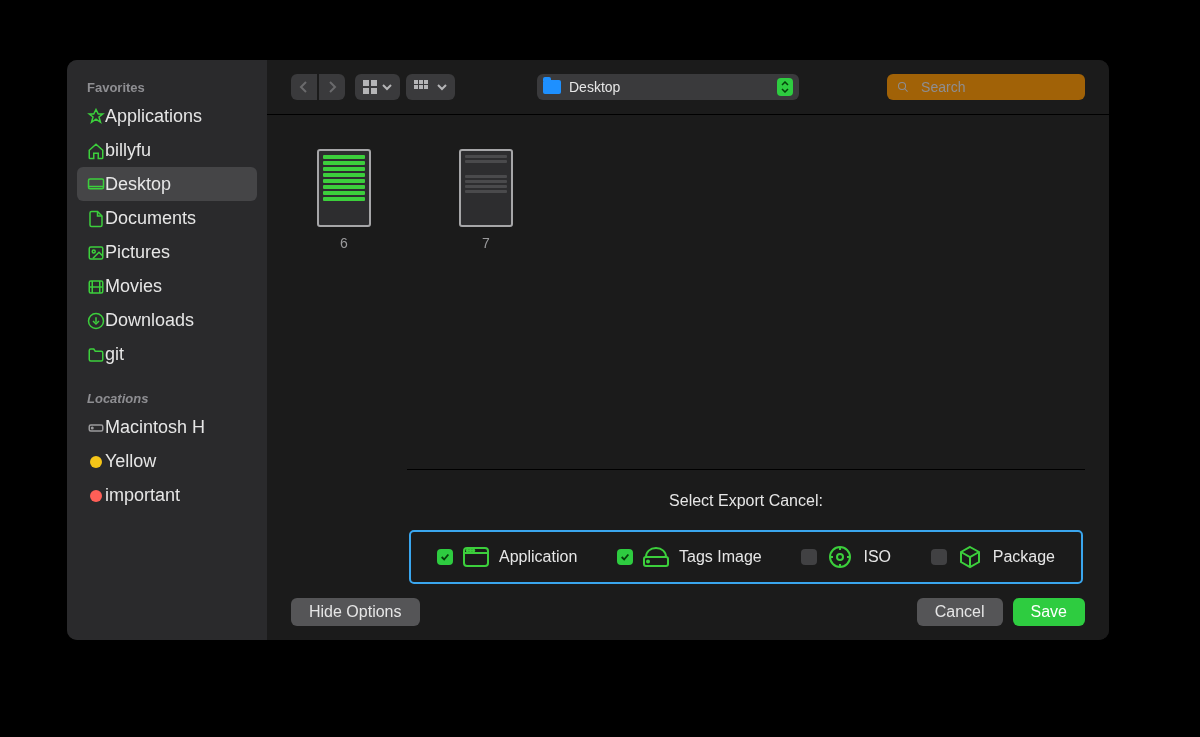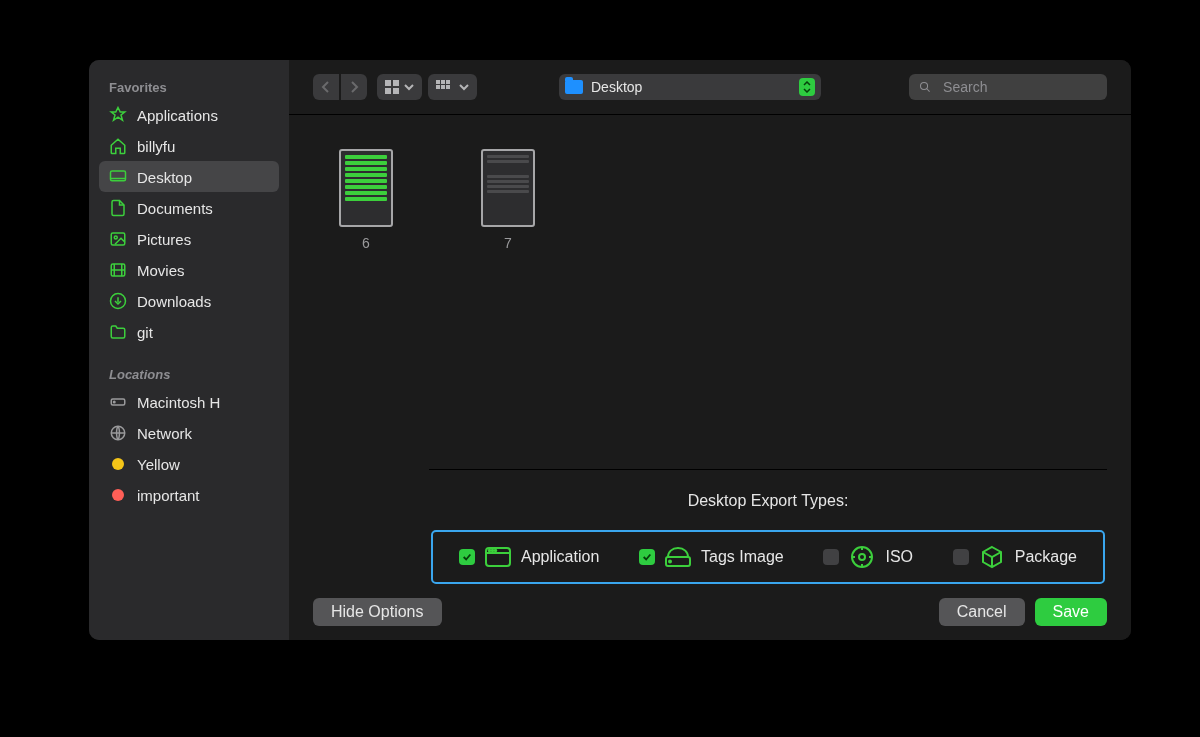--- a/index.html
+++ b/index.html
@@ -7,21 +7,21 @@
     background: #000;
     font-family: -apple-system, "Helvetica Neue", Arial, sans-serif;
     width: 1200px;
     height: 737px;
     overflow: hidden;
     color: #d9d9d9;
     font-size: 15px;
   }
   .window {
     position: absolute;
-    left: 89px;
+    left: 67px;
     top: 60px;
     width: 1042px;
     height: 580px;
     background: #1b1b1b;
     border-radius: 10px;
     display: flex;
     overflow: hidden;
     box-shadow: 0 20px 60px rgba(0,0,0,0.6);
   }
   
@@ -33,25 +33,24 @@
   }
   .section-label {
     color: #8e8e92;
     font-size: 13px;
     font-weight: 600;
     padding: 6px 10px 4px 10px;
   }
   .sb-item {
     display: flex;
     align-items: center;
-    gap: 10px;
     padding: 7px 10px 6px 10px;
     border-radius: 6px;
     color: #e6e6e6;
-    font-size: 15px;
+    font-size: 18px;
     cursor: default;
   }
   .sb-item.active {
     background: #454547;
   }
   .sb-item .ic {
     width: 18px;
     height: 18px;
     display: flex;
     align-items: center;
@@ -116,21 +115,21 @@
   .path-text { color: #e6e6e6; font-size: 14px; flex:1;}
   .stepper {
     width: 16px; height: 18px;
     background: #2ecc40; border-radius: 4px;
     display:flex; flex-direction:column; align-items:center; justify-content:center;
   }
   .stepper svg{display:block;}
   .spacer { flex:1; }
   .search {
     width: 198px; height: 26px;
-    background: #404040;
+    background: #a16207;
     border-radius: 6px;
     display:flex; align-items:center; gap:12px;
     padding: 0 10px;
     color: #8e8e92;
   }
   .search input{
      background:transparent;border:none;outline:none;color:#e6e6e6;font-size:14px;width:100%;
   }
   .search input::placeholder{color:#8e8e92;}
   
@@ -299,29 +298,20 @@
     <div class="sb-item">
       <span class="ic" style="color:#9a9a9c">
         <svg width="18" height="18" viewBox="0 0 24 24" fill="none" stroke="currentColor" stroke-width="2">
             <rect x="3" y="8" width="18" height="8" rx="2"></rect>
             <circle cx="7" cy="12" r="1" fill="currentColor"></circle>
           </svg>
       </span>
       <span>Macintosh H</span>
     </div>
 
-    <div class="sb-item">
-      <span class="ic" style="color:#9a9a9c">
-        <svg width="18" height="18" viewBox="0 0 24 24" fill="none" stroke="currentColor" stroke-width="2">
-            <circle cx="12" cy="12" r="9"></circle>
-            <path d="M3 12h18M12 3c2.5 3 2.5 15 0 18M12 3c-2.5 3-2.5 15 0 18"></path>
-          </svg>
-      </span>
-      <span>Network</span>
-    </div>
 
 
     <div class="sb-item">
       <span class="ic">
           <span class="tag-dot" style="background:#f5c518"></span>
         </span>
       <span>Yellow</span>
     </div>
 
     <div class="sb-item">
@@ -422,21 +412,21 @@
             <div class="row"></div>
             <div class="row"></div>
             <div class="row"></div>
             <div class="row"></div>
         </div>
         <div class="fname">7</div>
       </div>
     </div>
 
     <div class="options-area">
-      <div class="opt-title">Desktop Export Types:</div>
+      <div class="opt-title">Select Export Cancel:</div>
       <div class="export-box">
 
         <div class="etype">
           <span class="cb checked">
             <svg width="10" height="10" viewBox="0 0 12 12">
                 <path d="M2 6l3 3 5-6" fill="none" stroke="#05400a" stroke-width="2.2"></path>
               </svg>
           </span>
           <span class="tic">
             <svg width="26" height="20" viewBox="0 0 26 20" fill="none" stroke="currentColor" stroke-width="2">

